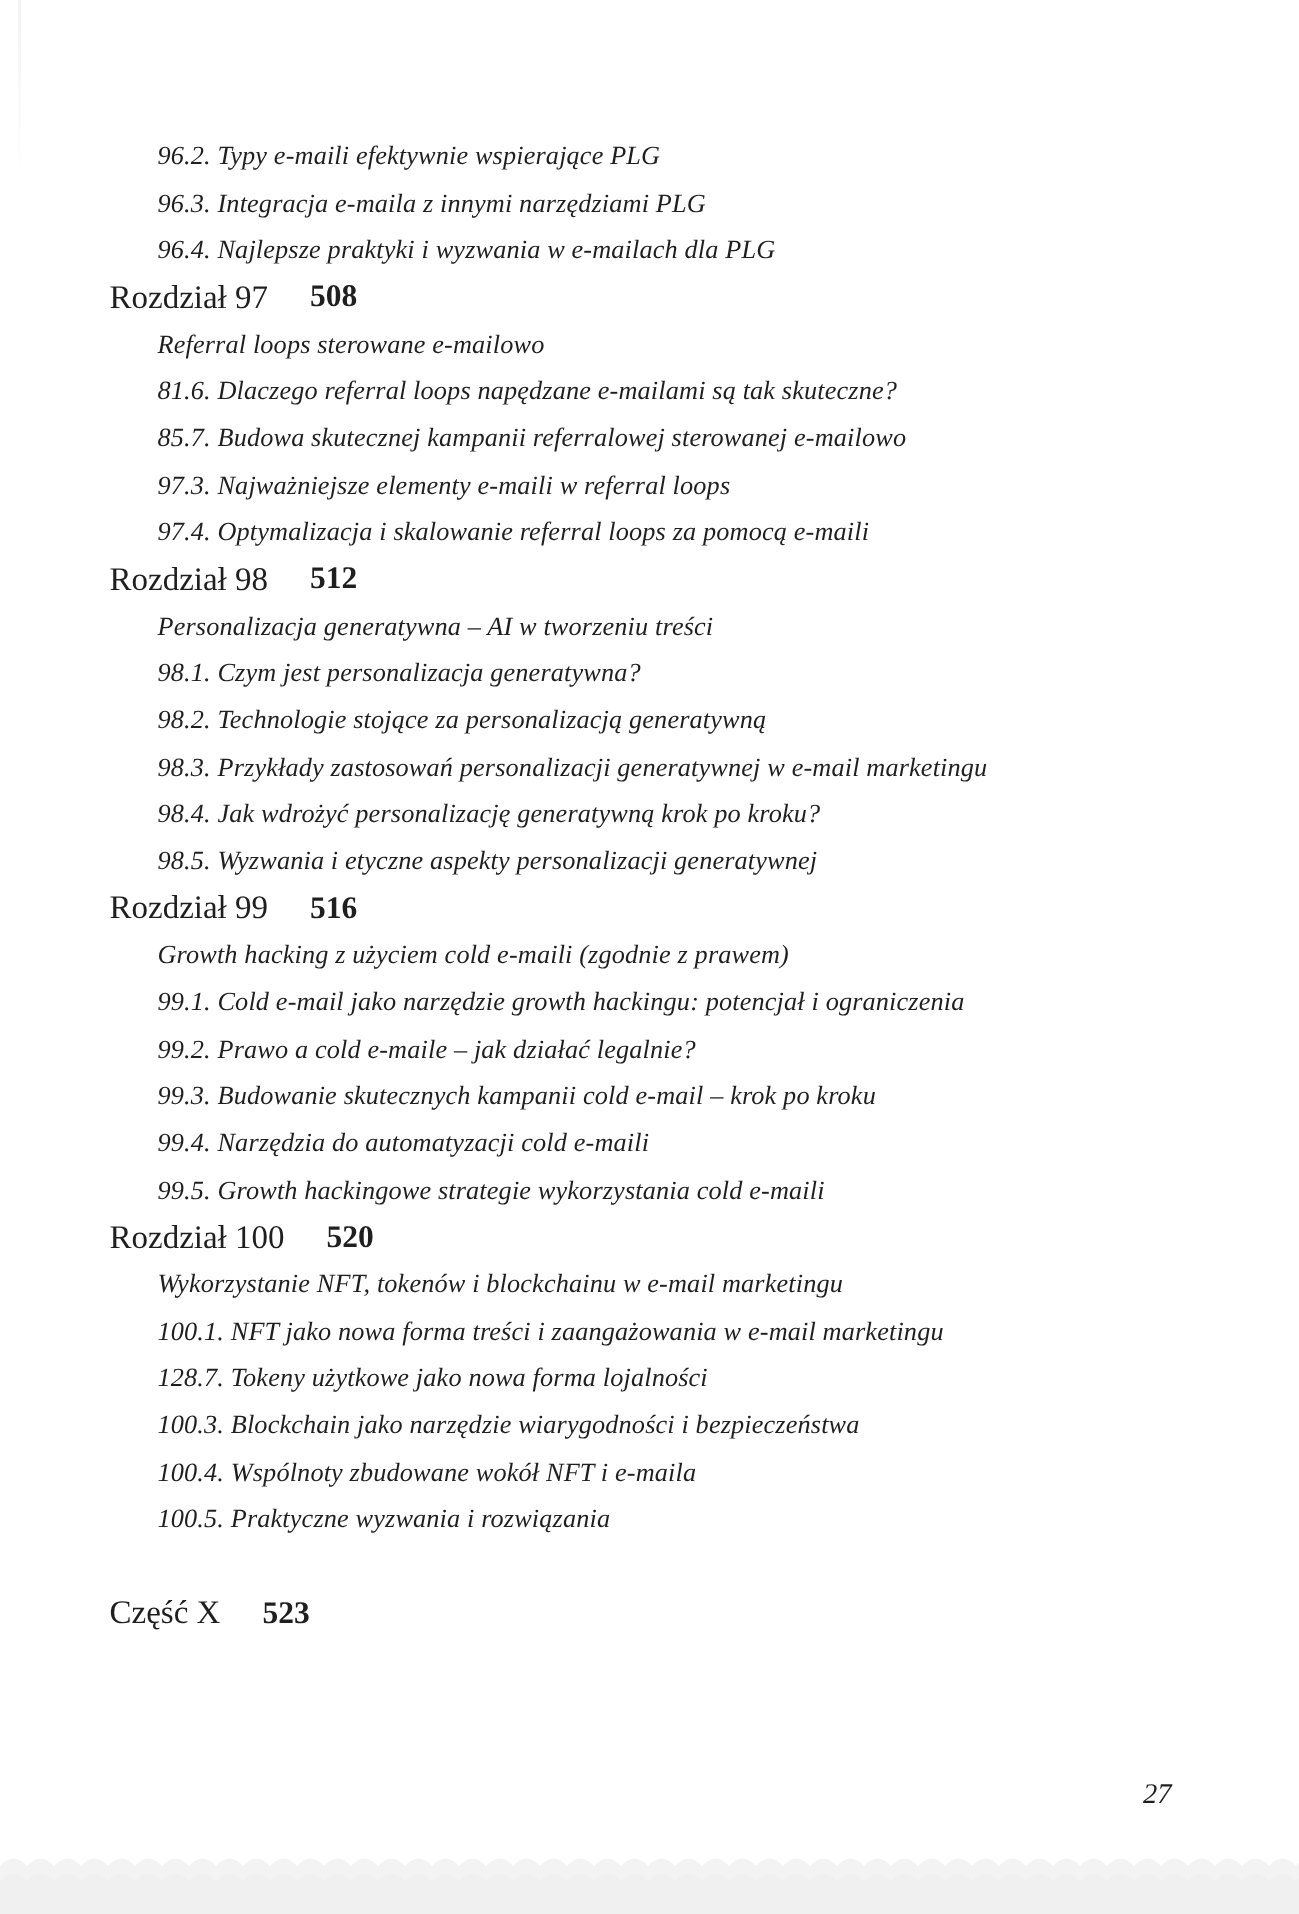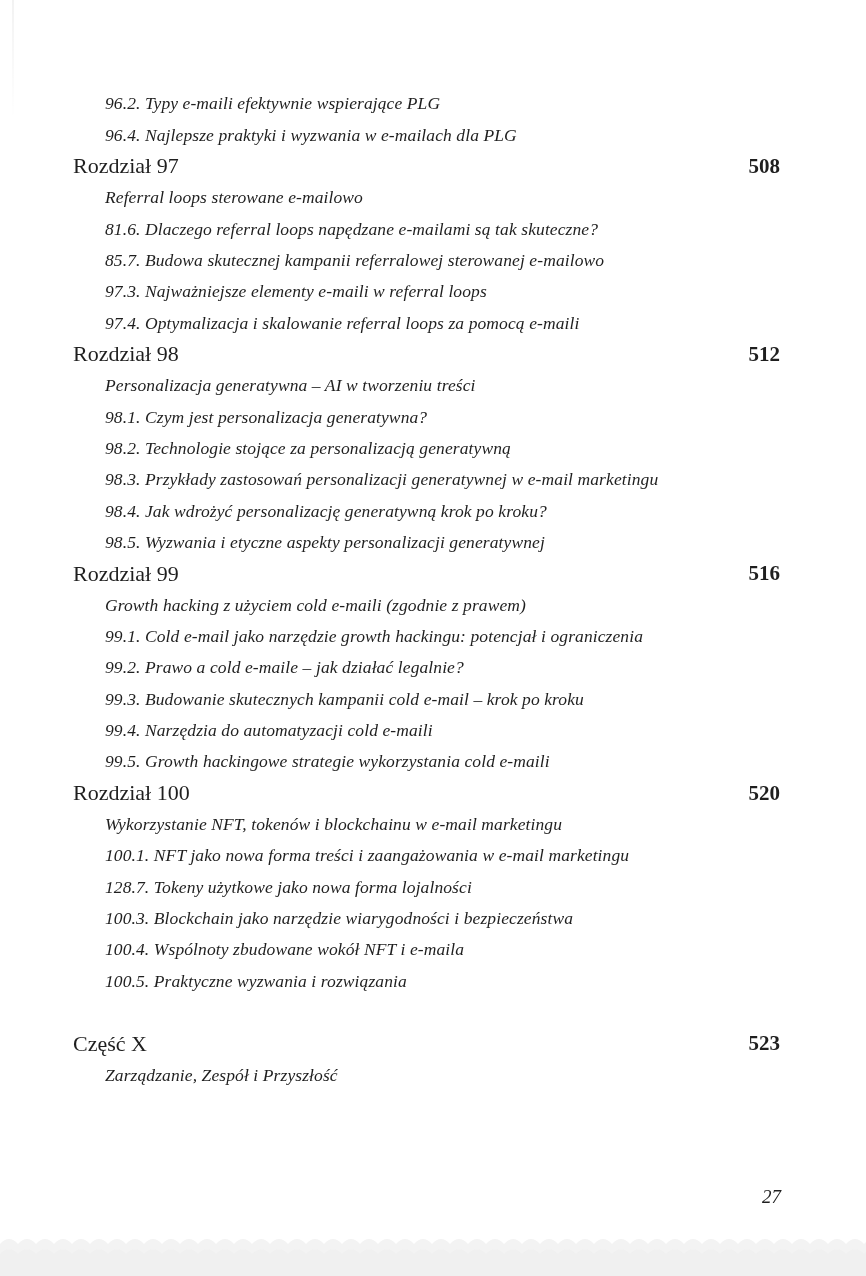--- a/index.html
+++ b/index.html
@@ -42,21 +42,22 @@
     letter-spacing:0.1px;
     text-align:center;
   }
   .row.chapter .title,
   .row.part .title{
     font-size:22px;
     font-style:normal;
   }
   .row.chapter,
   .row.part{
-    justify-content:space-between;
+    justify-content:flex-start;
+    gap:28px;
   }
   .row .pagenum{
     font-size:21px;
     font-style:normal;
     font-weight:bold;
   }
   .row.gap-before{
     margin-top:31.35px;
   }
   .folio{
@@ -75,20 +76,23 @@
 </style>
 </head>
 <body>
 
 <div class="page">
   <div class="left-edge"></div>
 
   <main class="toc" id="toc">
       <div class="row item">
         <span class="title">96.2. Typy e-maili efektywnie wspierające PLG</span>
+      </div>
+      <div class="row item">
+        <span class="title">96.3. Integracja e-maila z innymi narzędziami PLG</span>
       </div>
       <div class="row item">
         <span class="title">96.4. Najlepsze praktyki i wyzwania w e-mailach dla PLG</span>
       </div>
       <div class="row chapter">
         <span class="title">Rozdział 97</span>
         <span class="pagenum">508</span>
       </div>
       <div class="row item">
         <span class="title">Referral loops sterowane e-mailowo</span>
@@ -168,23 +172,20 @@
       <div class="row item">
         <span class="title">100.4. Wspólnoty zbudowane wokół NFT i e-maila</span>
       </div>
       <div class="row item">
         <span class="title">100.5. Praktyczne wyzwania i rozwiązania</span>
       </div>
       <div class="row part gap-before">
         <span class="title">Część X</span>
         <span class="pagenum">523</span>
       </div>
-      <div class="row item">
-        <span class="title">Zarządzanie, Zespół i Przyszłość</span>
-      </div>
     </main>
 
   <div class="folio">27</div>
 
   <div class="page-edge">
     <svg id="deckle" xmlns="http://www.w3.org/2000/svg" viewBox="0 0 866 54" preserveAspectRatio="none">
         <path d="M0 22 q 9 -10 18 0 q 9 -10 18 0 q 9 -10 18 0 q 9 -10 18 0 q 9 -10 18 0 q 9 -10 18 0 q 9 -10 18 0 q 9 -10 18 0 q 9 -10 18 0 q 9 -10 18 0 q 9 -10 18 0 q 9 -10 18 0 q 9 -10 18 0 q 9 -10 18 0 q 9 -10 18 0 q 9 -10 18 0 q 9 -10 18 0 q 9 -10 18 0 q 9 -10 18 0 q 9 -10 18 0 q 9 -10 18 0 q 9 -10 18 0 q 9 -10 18 0 q 9 -10 18 0 q 9 -10 18 0 q 9 -10 18 0 q 9 -10 18 0 q 9 -10 18 0 q 9 -10 18 0 q 9 -10 18 0 q 9 -10 18 0 q 9 -10 18 0 q 9 -10 18 0 q 9 -10 18 0 q 9 -10 18 0 q 9 -10 18 0 q 9 -10 18 0 q 9 -10 18 0 q 9 -10 18 0 q 9 -10 18 0 q 9 -10 18 0 q 9 -10 18 0 q 9 -10 18 0 q 9 -10 18 0 q 9 -10 18 0 q 9 -10 18 0 q 9 -10 18 0 q 9 -10 18 0 q 9 -10 18 0 q 9 -10 18 0 L 866 54 L 0 54 Z" fill="#f3f3f3"></path>
         <path d="M0 32 q 9 -9 18 0 q 9 -9 18 0 q 9 -9 18 0 q 9 -9 18 0 q 9 -9 18 0 q 9 -9 18 0 q 9 -9 18 0 q 9 -9 18 0 q 9 -9 18 0 q 9 -9 18 0 q 9 -9 18 0 q 9 -9 18 0 q 9 -9 18 0 q 9 -9 18 0 q 9 -9 18 0 q 9 -9 18 0 q 9 -9 18 0 q 9 -9 18 0 q 9 -9 18 0 q 9 -9 18 0 q 9 -9 18 0 q 9 -9 18 0 q 9 -9 18 0 q 9 -9 18 0 q 9 -9 18 0 q 9 -9 18 0 q 9 -9 18 0 q 9 -9 18 0 q 9 -9 18 0 q 9 -9 18 0 q 9 -9 18 0 q 9 -9 18 0 q 9 -9 18 0 q 9 -9 18 0 q 9 -9 18 0 q 9 -9 18 0 q 9 -9 18 0 q 9 -9 18 0 q 9 -9 18 0 q 9 -9 18 0 q 9 -9 18 0 q 9 -9 18 0 q 9 -9 18 0 q 9 -9 18 0 q 9 -9 18 0 q 9 -9 18 0 q 9 -9 18 0 q 9 -9 18 0 q 9 -9 18 0 L 866 54 L 0 54 Z" fill="#ececec" opacity="0.55"></path>
       </svg>
   </div>

